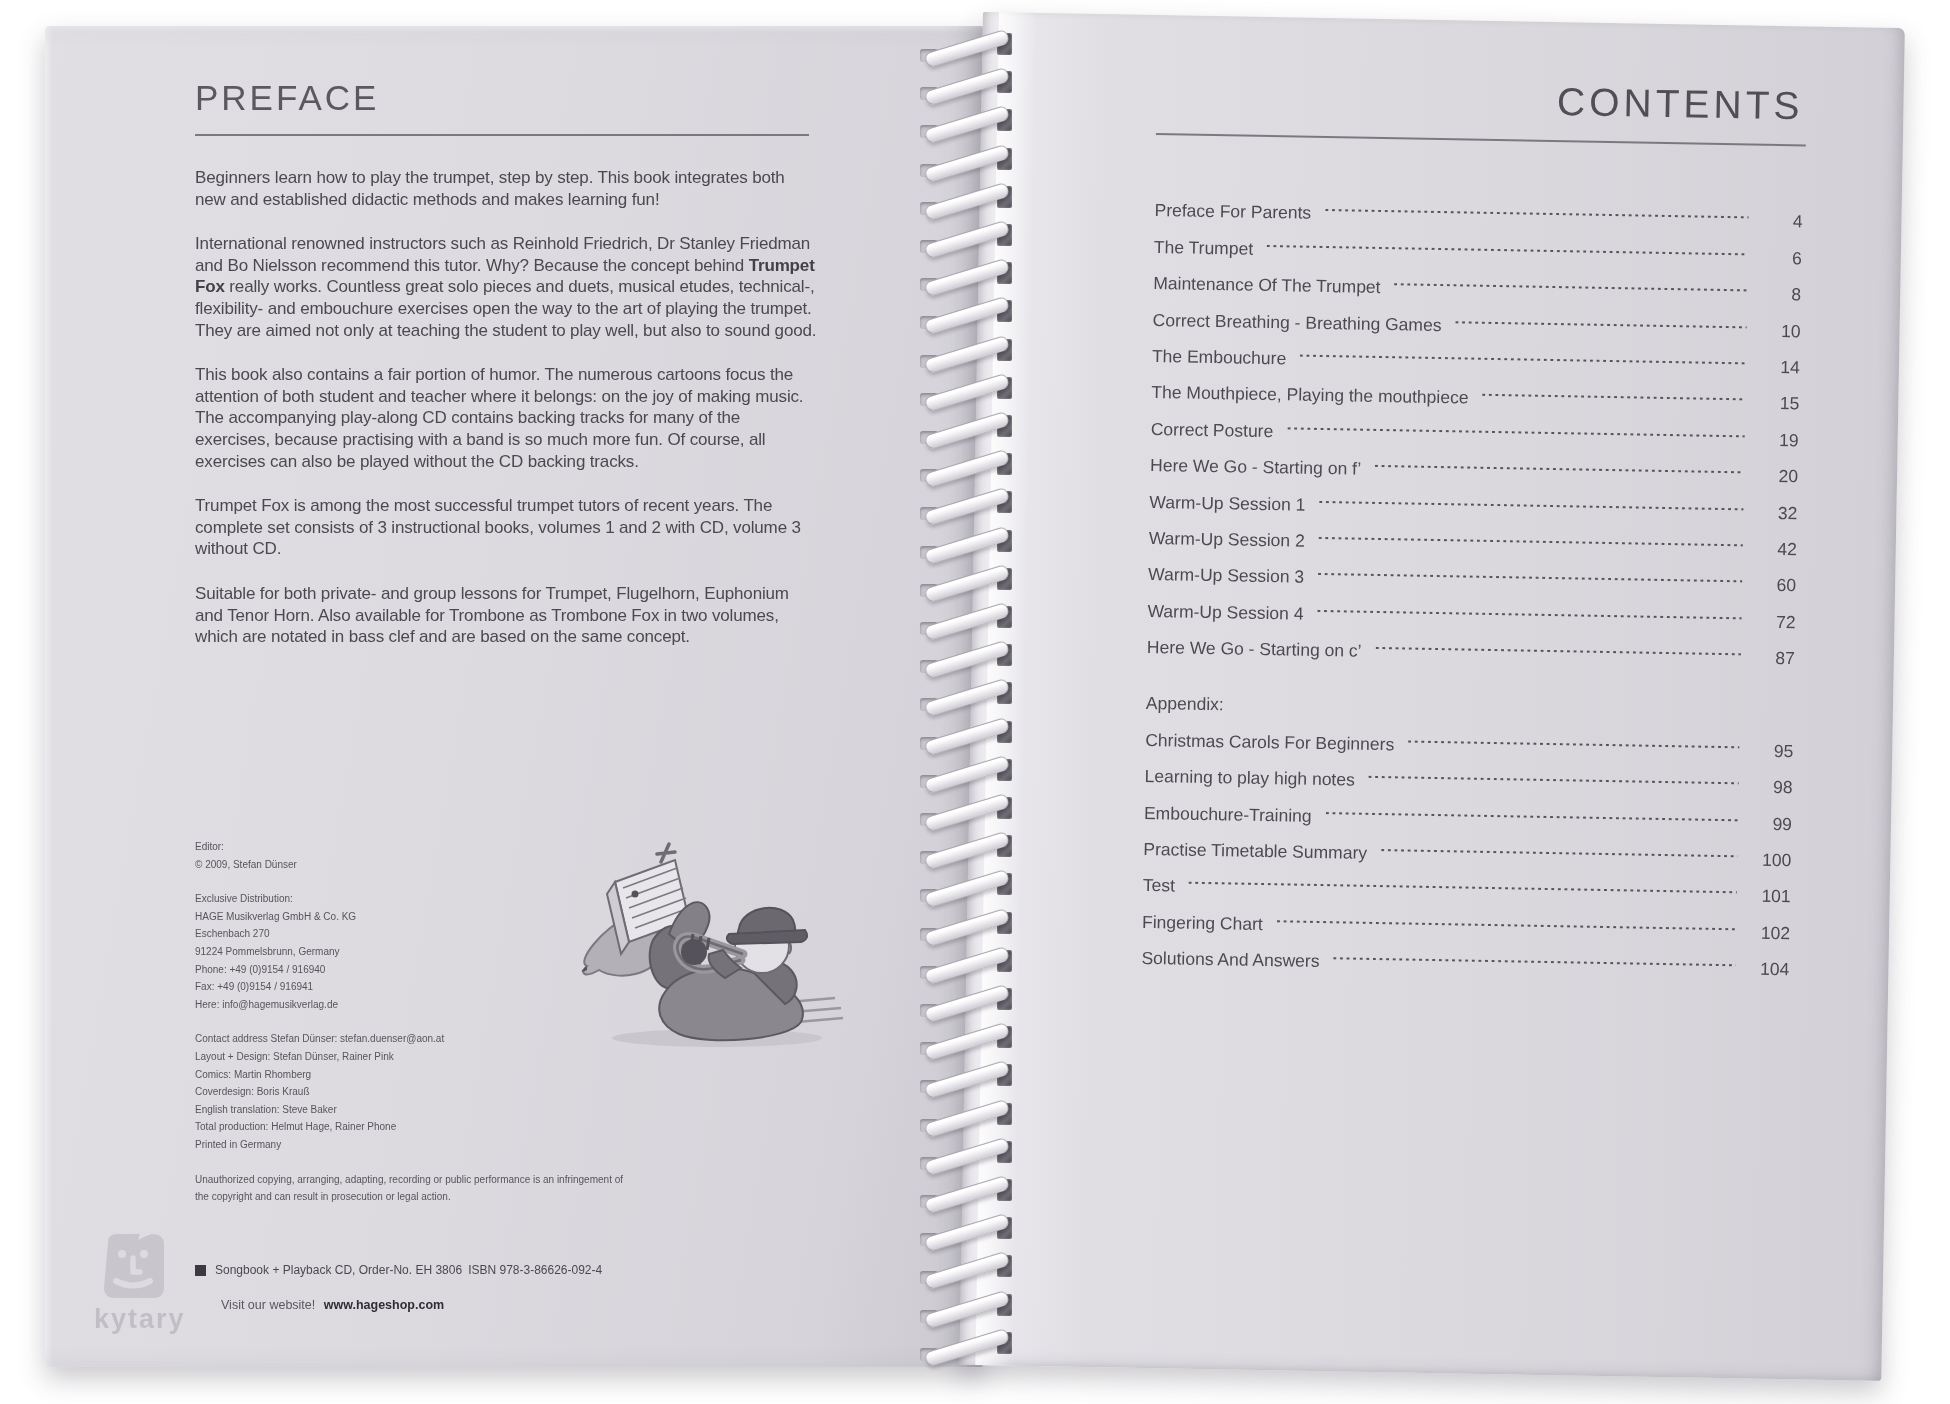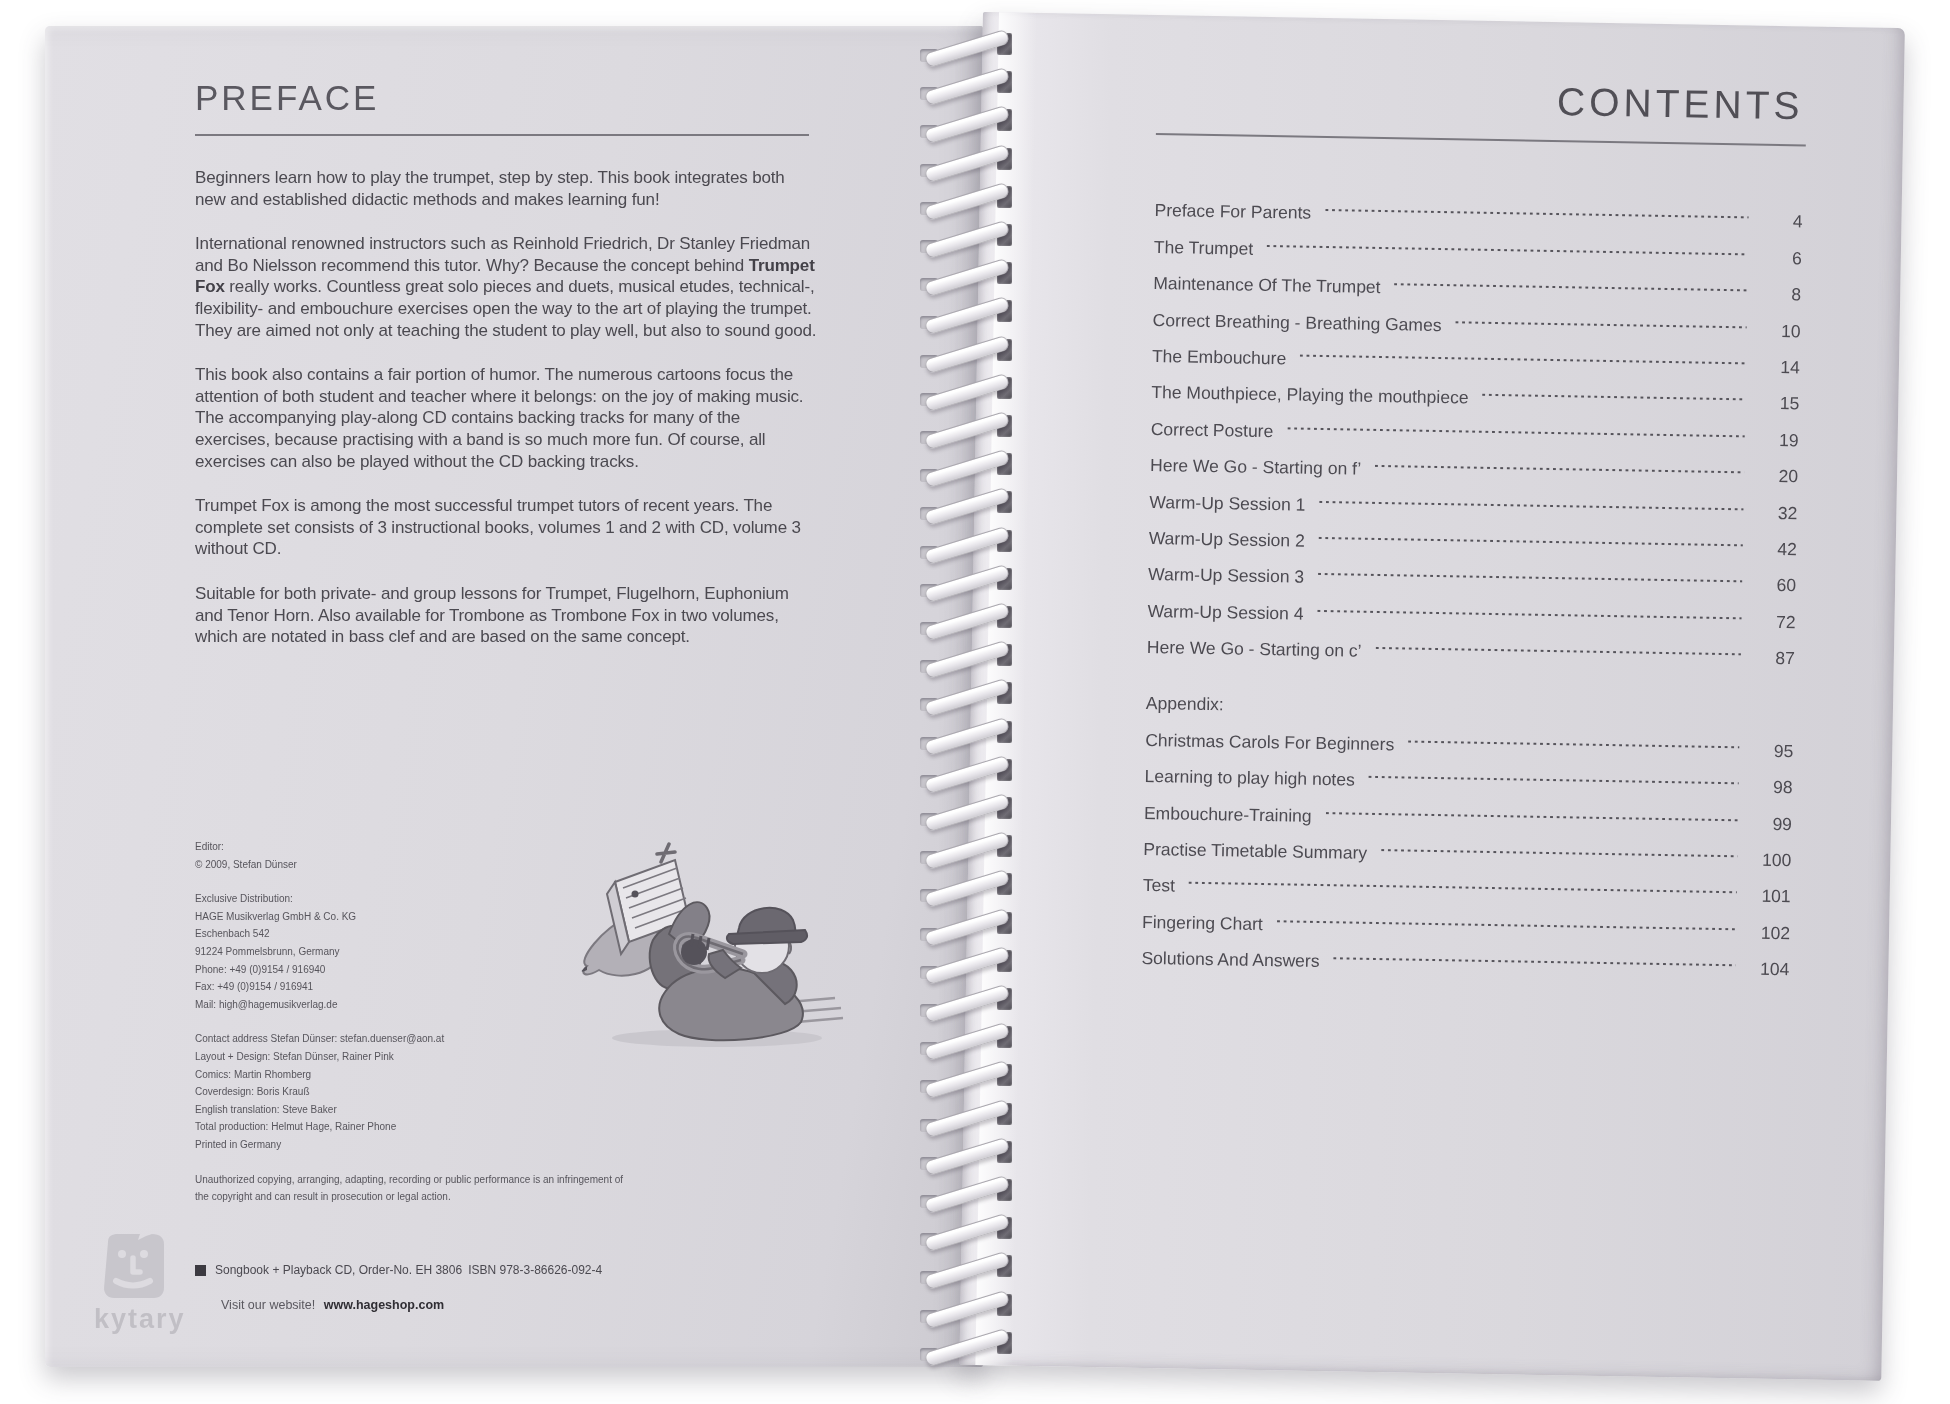--- a/index.html
+++ b/index.html
@@ -163,25 +163,25 @@
 
   <div class="credits">
 
   <div class="credit-group">
         <div class="credit-line">Editor:</div>
         <div class="credit-line">© 2009, Stefan Dünser</div>
       </div>
       <div class="credit-group">
         <div class="credit-line">Exclusive Distribution:</div>
         <div class="credit-line">HAGE Musikverlag GmbH &amp; Co. KG</div>
-        <div class="credit-line">Eschenbach 542</div>
+        <div class="credit-line">Eschenbach 270</div>
         <div class="credit-line">91224 Pommelsbrunn, Germany</div>
         <div class="credit-line">Phone: +49 (0)9154 / 916940</div>
         <div class="credit-line">Fax: +49 (0)9154 / 916941</div>
-        <div class="credit-line">Mail: high@hagemusikverlag.de</div>
+        <div class="credit-line">Here: info@hagemusikverlag.de</div>
       </div>
       <div class="credit-group">
         <div class="credit-line">Contact address Stefan Dünser: stefan.duenser@aon.at</div>
         <div class="credit-line">Layout + Design: Stefan Dünser, Rainer Pink</div>
         <div class="credit-line">Comics: Martin Rhomberg</div>
         <div class="credit-line">Coverdesign: Boris Krauß</div>
         <div class="credit-line">English translation: Steve Baker</div>
         <div class="credit-line">Total production: Helmut Hage, Rainer Phone</div>
         <div class="credit-line">Printed in Germany</div>
       </div>

